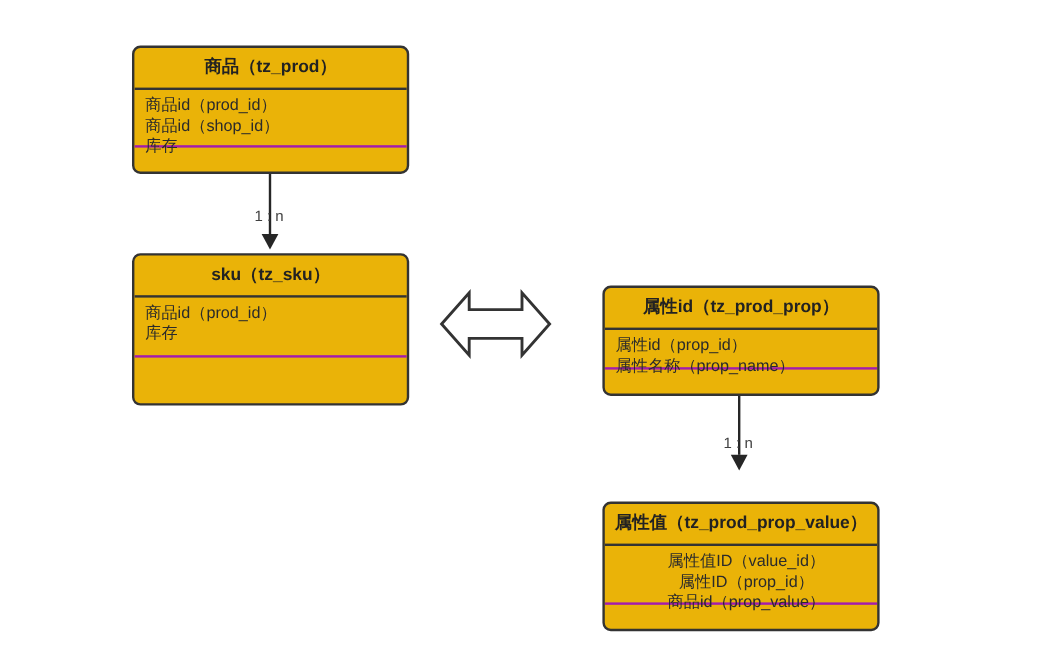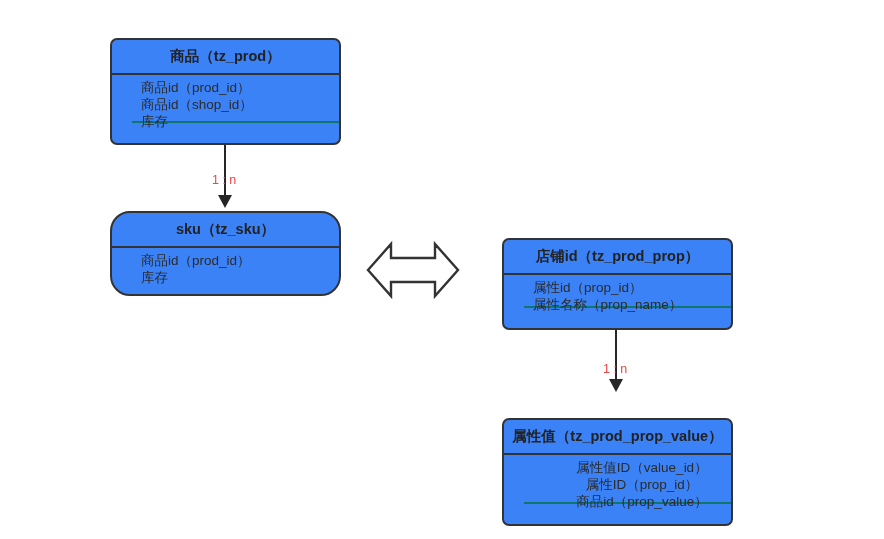--- a/index.html
+++ b/index.html
@@ -24,41 +24,40 @@
     width: 884px;
     height: 539px;
   }
 
   
   .entity {
     position: absolute;
     box-sizing: border-box;
     border: 2px solid #333333;
     border-radius: 7px;
-    background: #3b82f6;
+    background: #eab308;
     overflow: hidden;
   }
   .entity-title {
     box-sizing: border-box;
     width: 100%;
     text-align: center;
     font-weight: bold;
     font-size: 14.5px;
     line-height: 1;
     padding: 9px 4px 9px 4px;
     border-bottom: 2px solid #333333;
     color: #222222;
     white-space: nowrap;
   }
   .entity-attrs {
     box-sizing: border-box;
     width: 100%;
     padding: 4px 0 5px 9px;
-    border-bottom: 2px solid #0f766e;
-    margin-left: 20px;
+    border-bottom: 2px solid #a21caf;
   }
   .attr-row {
     font-size: 13.5px;
     line-height: 17px;
     color: #2b2b2b;
     white-space: nowrap;
   }
   .entity-methods {
     box-sizing: border-box;
     width: 100%;
@@ -78,21 +77,21 @@
     width: 0;
     height: 0;
     border-left: 7px solid transparent;
     border-right: 7px solid transparent;
     border-top: 13px solid #262626;
   }
   .conn-label {
     position: absolute;
     font-size: 12.5px;
     line-height: 1;
-    color: #ef4444;
+    color: #404040;
     white-space: nowrap;
   }
 
   .bidir-arrow {
     position: absolute;
   }
 </style>
 </head>
 <body>
 
@@ -107,37 +106,37 @@
     </div>
     <div class="entity-methods"></div>
   </div>
 
   <div class="connector">
     <div class="conn-line" style="left:224px; top:145px; height:50px;"></div>
     <div class="conn-head" style="left:218px; top:195px;"></div>
     <div class="conn-label" style="left:212px; top:174px;">1 : n</div>
   </div>
 
-  <div class="entity" style="left:110px; top:211px; width:231px; height:85px;border-radius:20px;">
+  <div class="entity" style="left:110px; top:211px; width:231px; height:127px;">
     <div class="entity-title">sku（tz_sku）</div>
     <div class="entity-attrs" style="height:50px;">
       <div class="attr-row">商品id（prod_id）</div>
       <div class="attr-row">库存</div>
     </div>
     <div class="entity-methods"></div>
   </div>
 
   <div class="bidir-arrow" style="left:365px; top:236px; width:96px; height:68px;">
     <svg width="96" height="68" viewBox="0 0 96 68">
       <path d="M 3 34 L 26 8 L 26 22 L 70 22 L 70 8 L 93 34 L 70 60 L 70 46 L 26 46 L 26 60 Z" fill="#ffffff" stroke="#333333" stroke-width="2.4" stroke-linejoin="miter"></path>
     </svg>
   </div>
 
   <div class="entity" style="left:502px; top:238px; width:231px; height:92px;">
-    <div class="entity-title">店铺id（tz_prod_prop）</div>
+    <div class="entity-title">属性id（tz_prod_prop）</div>
     <div class="entity-attrs" style="height:33px;">
       <div class="attr-row">属性id（prop_id）</div>
       <div class="attr-row">属性名称（prop_name）</div>
     </div>
     <div class="entity-methods"></div>
   </div>
 
   <div class="connector">
     <div class="conn-line" style="left:615px; top:330px; height:49px;"></div>
     <div class="conn-head" style="left:609px; top:379px;"></div>

